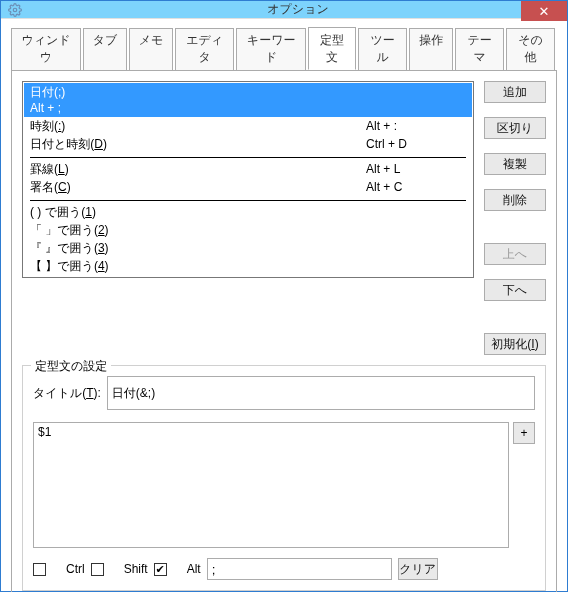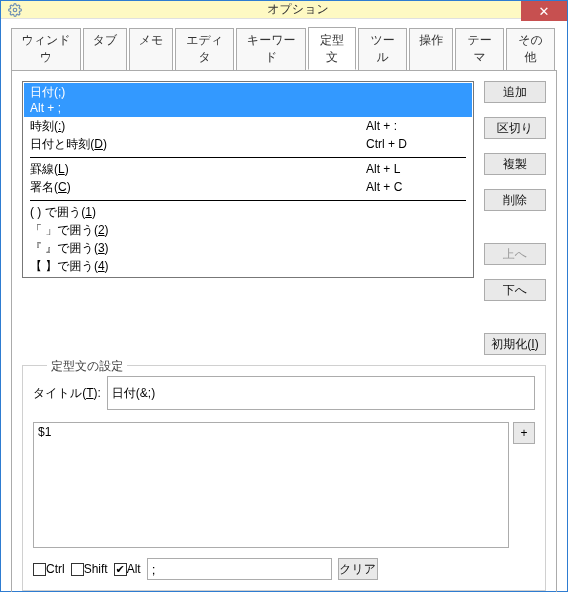--- a/index.html
+++ b/index.html
@@ -15,21 +15,21 @@
   .window {
     border: 1px solid #2e7cd1;
     width: 568px;
     height: 592px;
     background: #fff;
     display: flex;
     flex-direction: column;
   }
   .titlebar {
     height: 20px;
-    background: #fef9c3;
+    background: #7dd3fc;
     display: flex;
     align-items: center;
     border-bottom: 1px solid #e0e0e0;
     position: relative;
   }
   .titlebar .gear {
     width: 28px;
     display: flex;
     justify-content: center;
     align-items: center;
@@ -148,24 +148,24 @@
   .spacer { height: 4px; }
   .group {
     margin-top: 10px;
     border: 1px solid #d0d0d0;
     padding: 10px;
     position: relative;
   }
   .group-title {
     position: absolute;
     top: -8px;
-    left: 24px;
+    left: 8px;
     background: #fff;
     padding: 0 4px;
-    color: #404040;
+    color: #000000;
   }
   .row {
     display: flex;
     align-items: center;
     gap: 6px;
     margin-bottom: 12px;
   }
   .label { white-space: nowrap; }
   .textinput {
     flex: 1;
@@ -200,21 +200,21 @@
   }
   .shortcut-row {
     display: flex;
     align-items: center;
     gap: 6px;
     margin-top: 10px;
   }
   .checkbox-wrap {
     display: flex;
     align-items: center;
-    gap: 0;
+    gap: 20px;
   }
   .checkbox {
     width: 13px;
     height: 13px;
     border: 1px solid #333;
     background: #fff;
     display: flex;
     align-items: center;
     justify-content: center;
     font-size: 11px;

